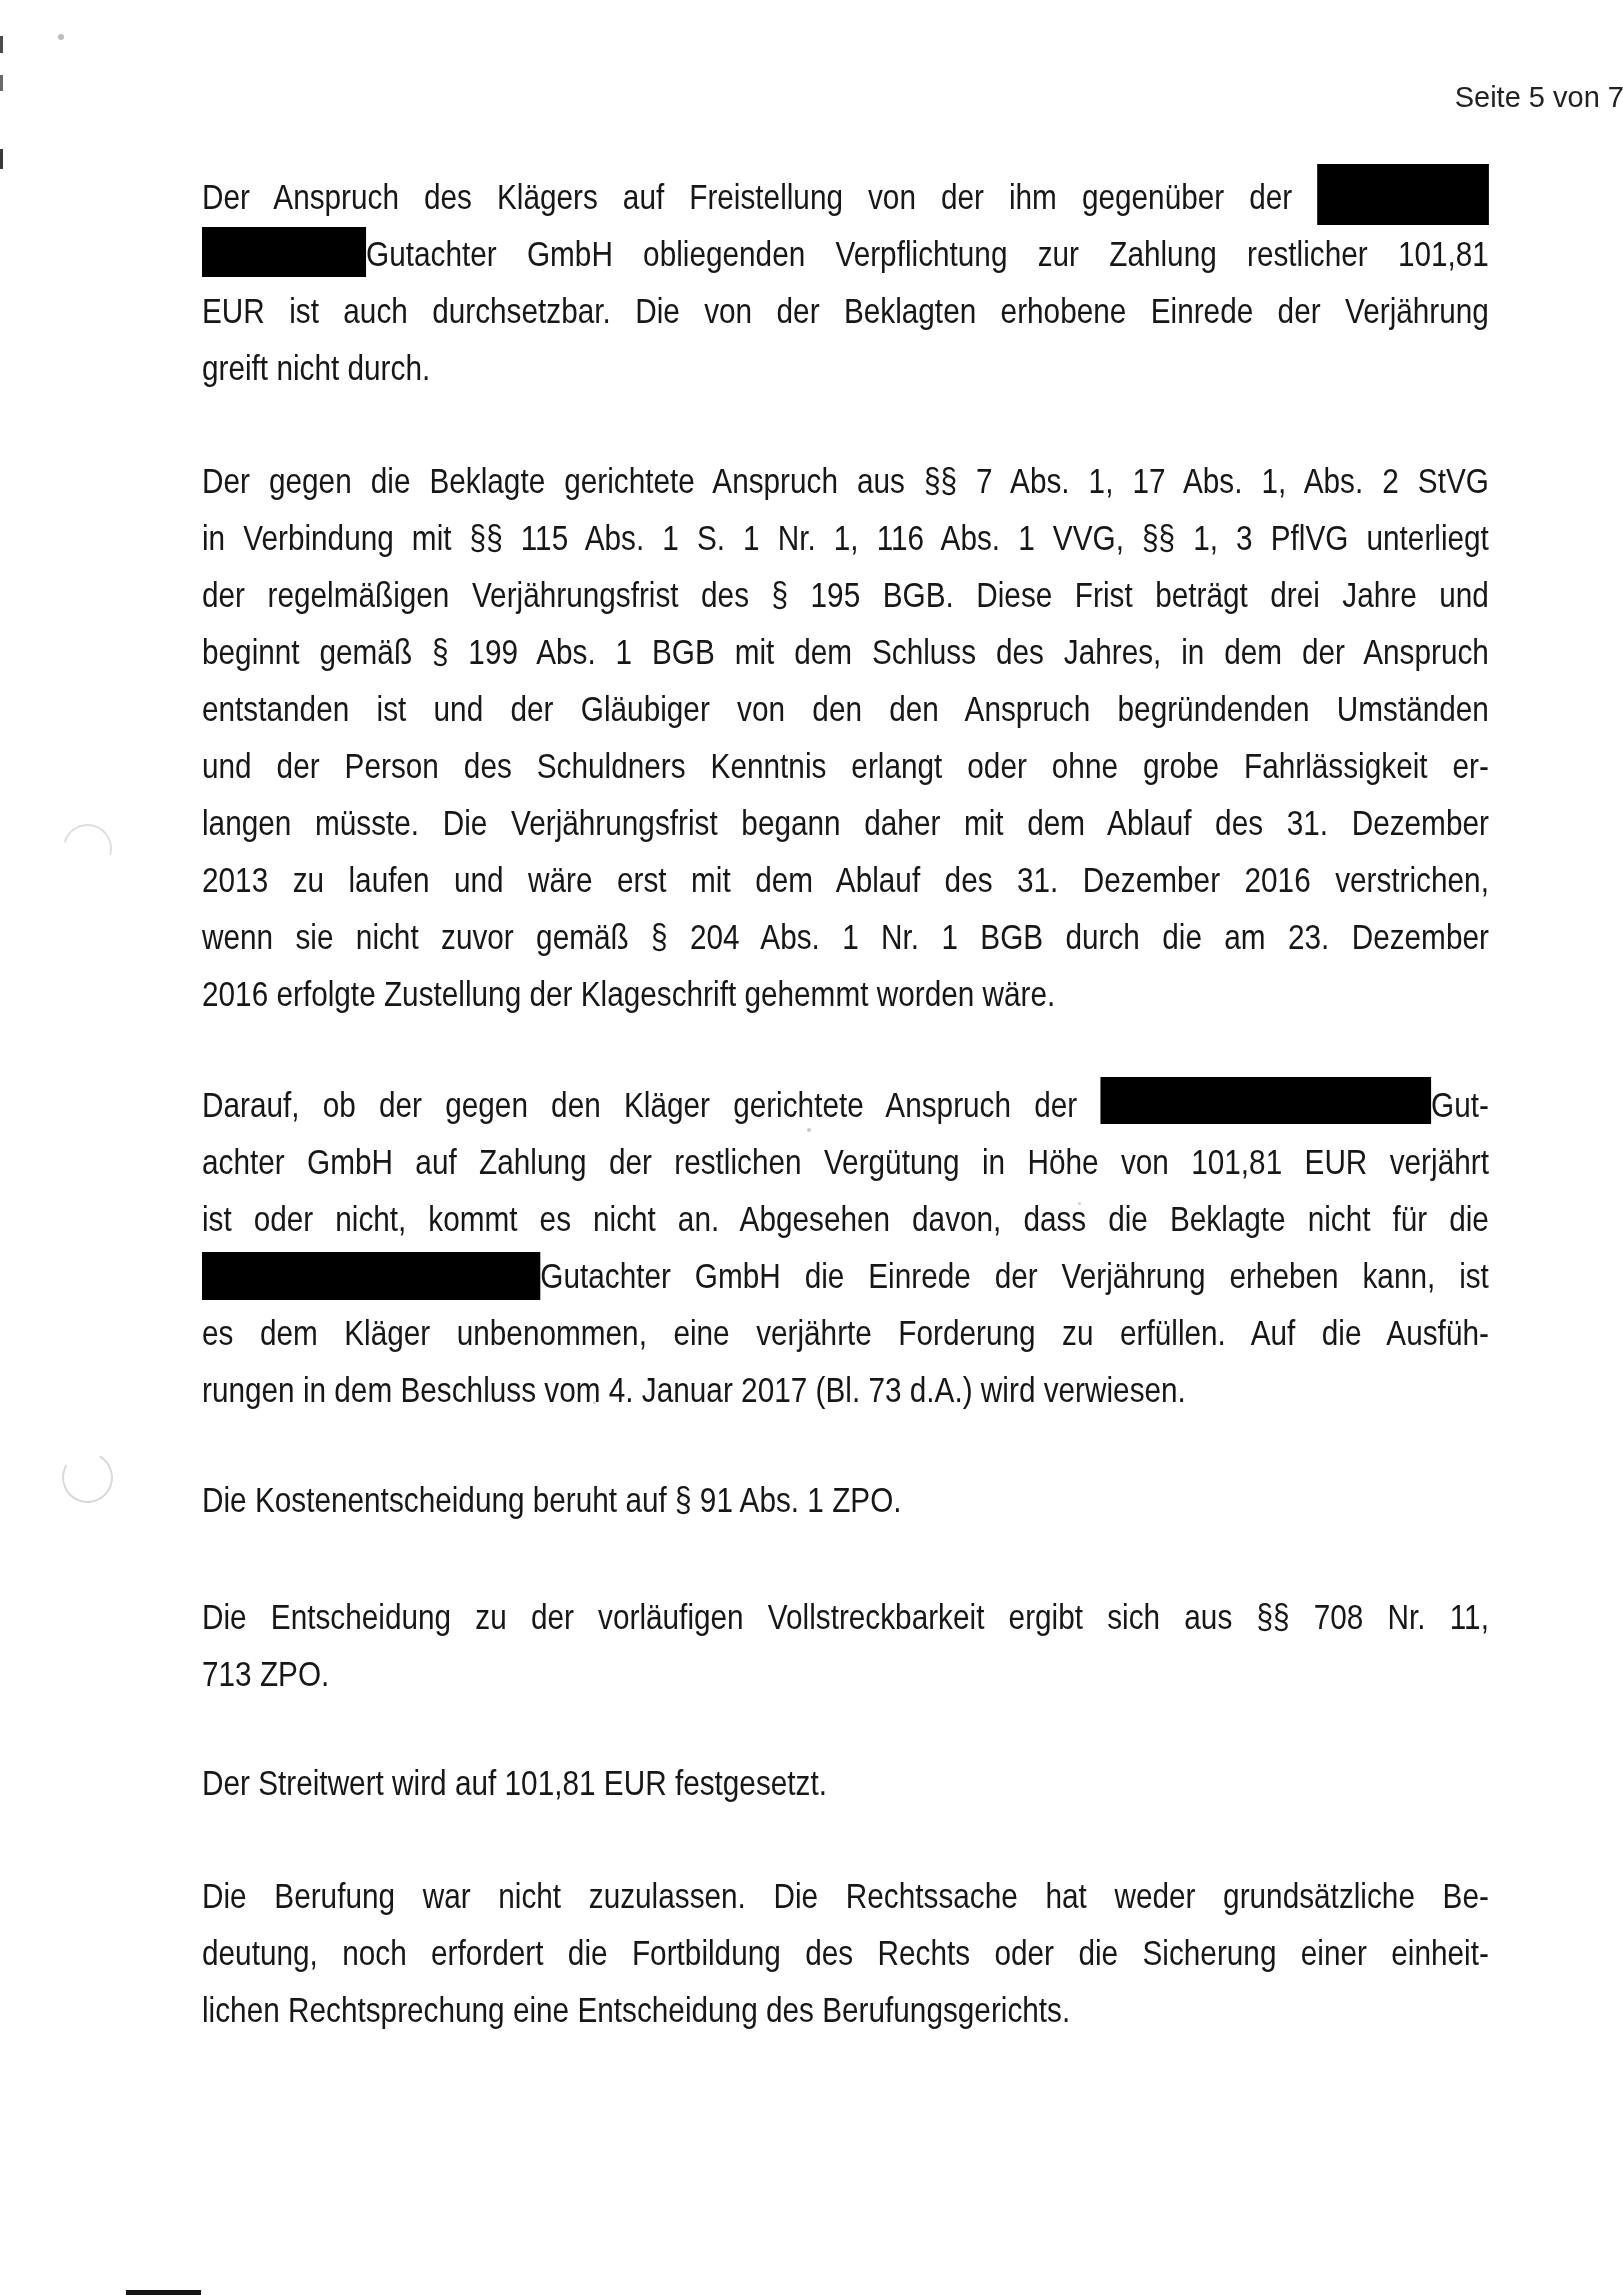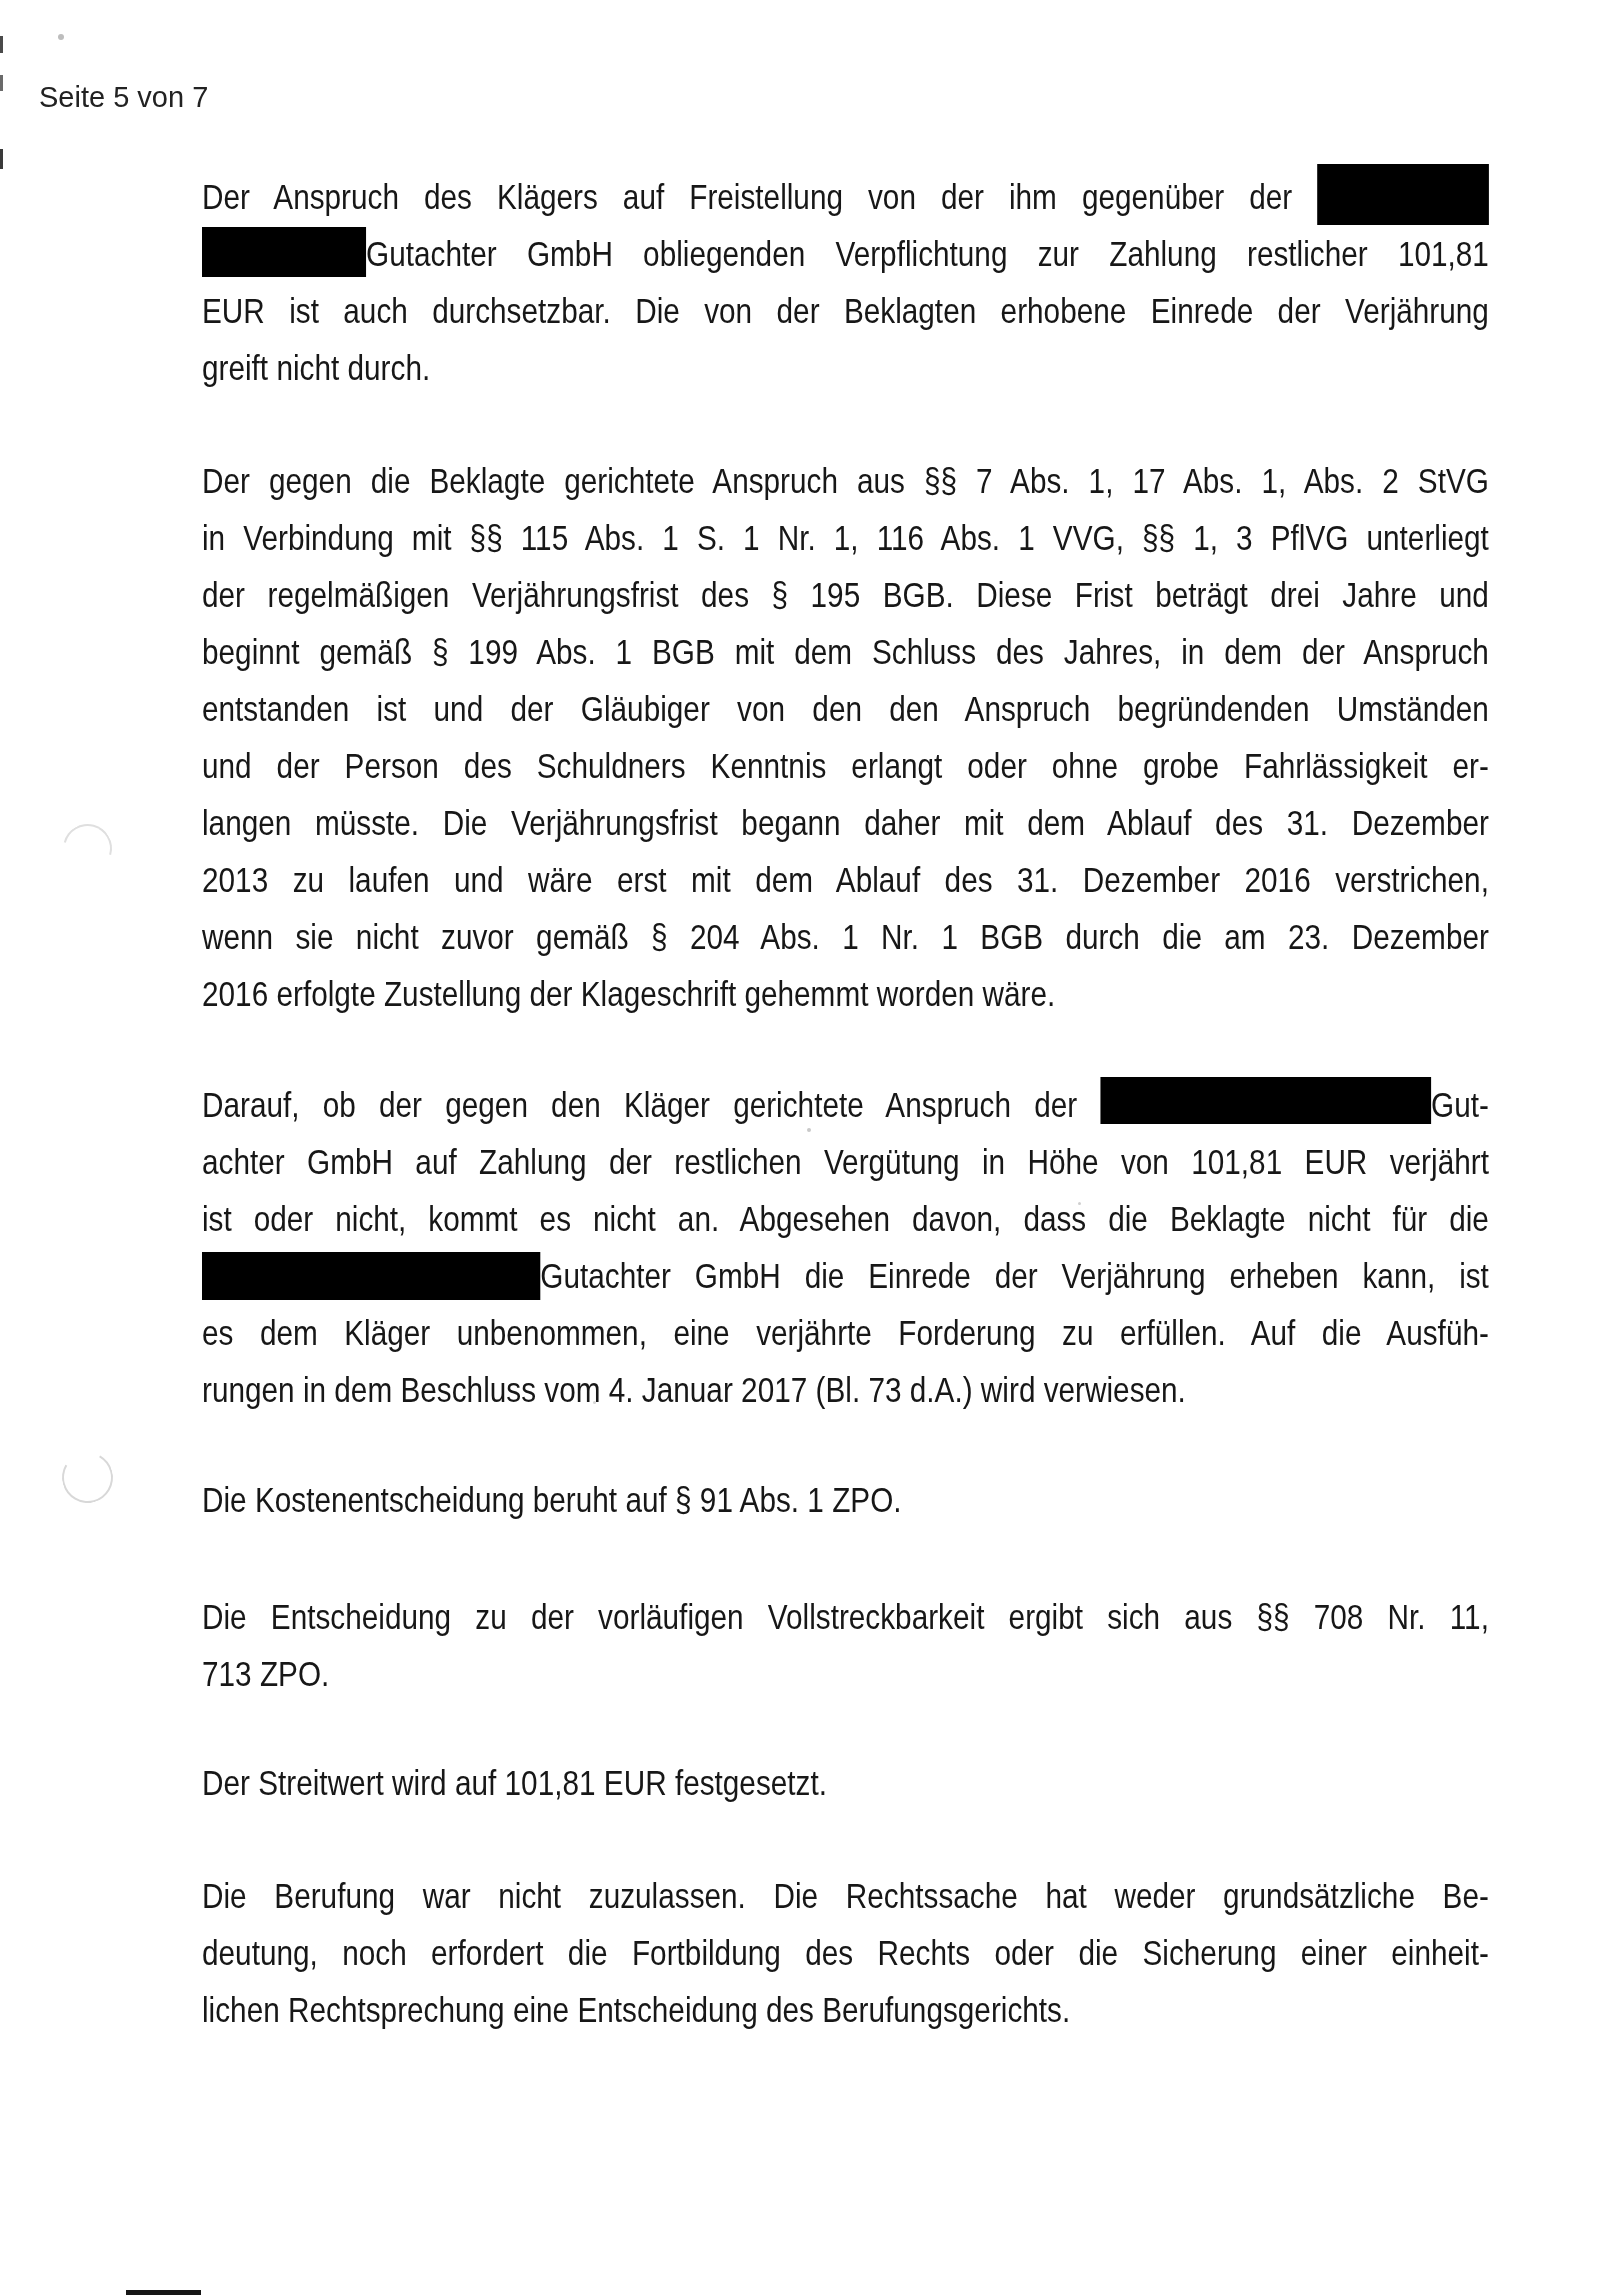--- a/index.html
+++ b/index.html
@@ -6,21 +6,21 @@
   .page {
     position:relative;
     width:1624px; height:2295px;
     background:#ffffff;
     overflow:hidden;
     font-family:"Liberation Sans", sans-serif;
     color:#1b1b1b;
   }
   .header {
     position:absolute; top:81px; left:39px; right:0;
-    text-align:left;
+    text-align:right;
     font-size:29px; line-height:33px;
     color:#222;
   }
   .doc {
     position:absolute; top:168px; left:202px;
     width:1514px;
     transform:scaleX(0.85);
     transform-origin:0 0;
     font-size:35px;
     color:#171717;

